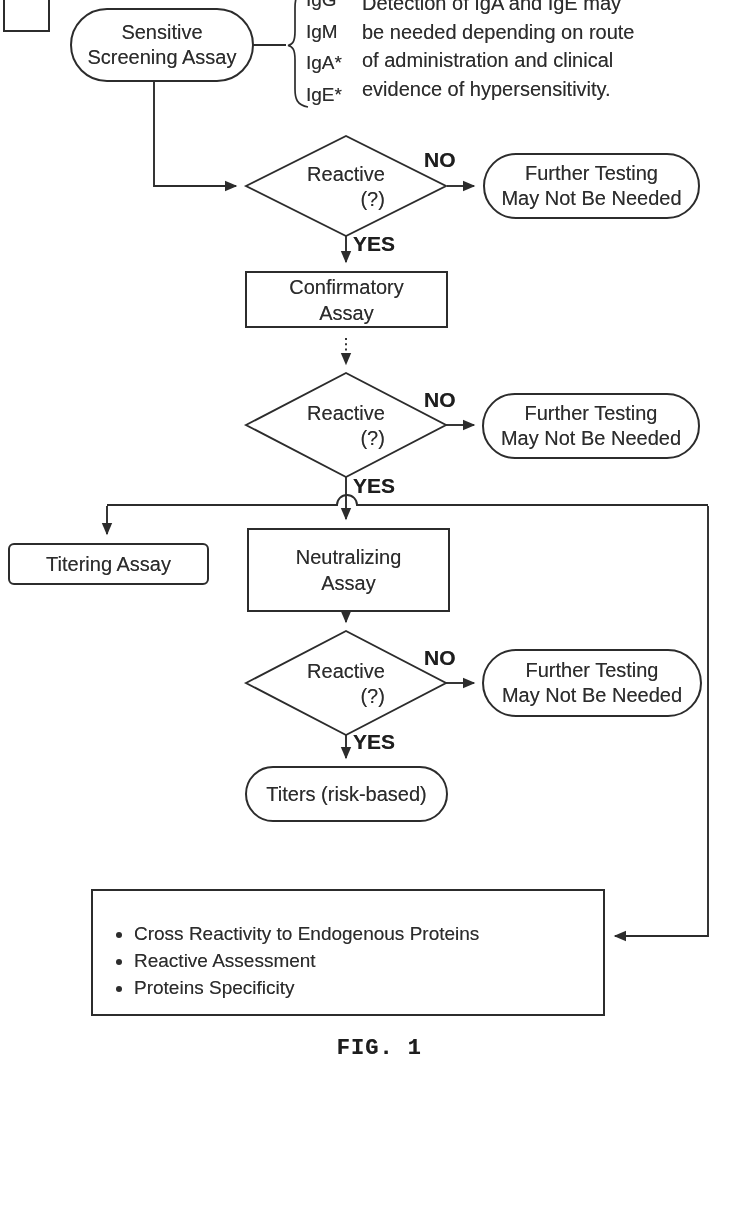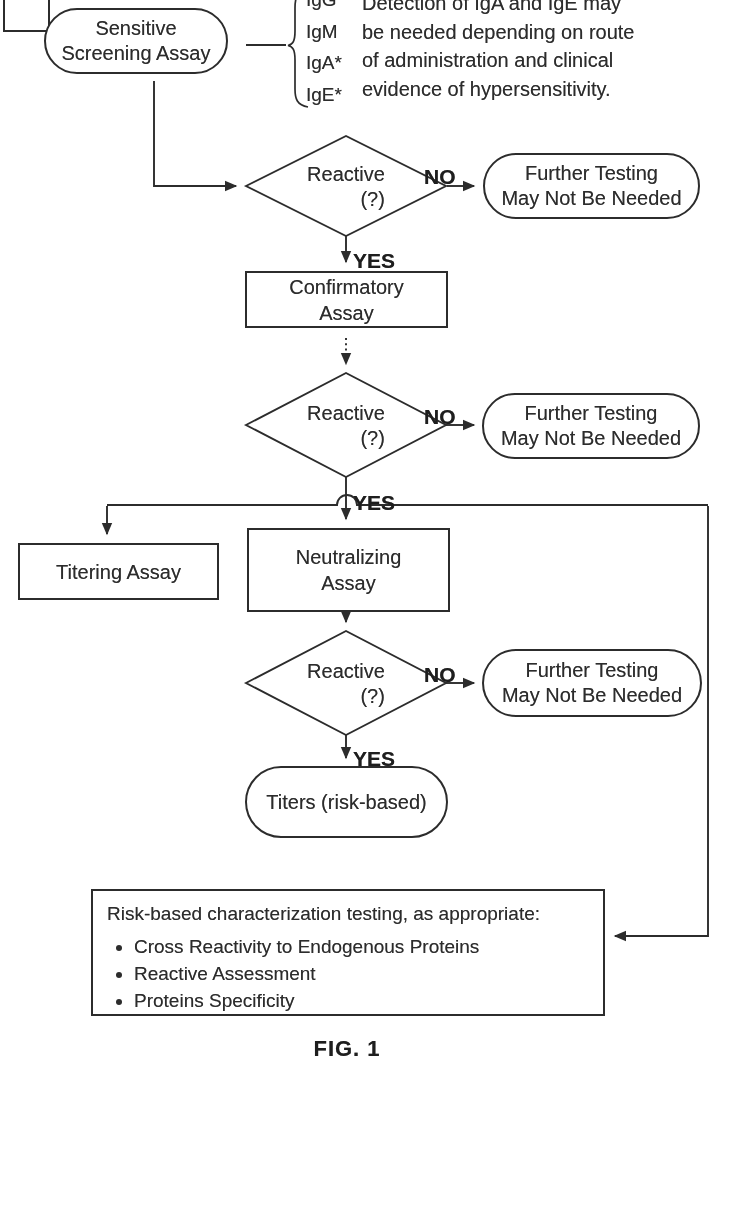--- a/index.html
+++ b/index.html
@@ -12,40 +12,41 @@
   svg.wires{position:absolute;left:0;top:0;width:754px;height:1206px;}
   .node{
     position:absolute;display:flex;align-items:center;justify-content:center;
     text-align:center;white-space:pre-line;color:#2c2c2c;
     text-shadow:0 0 0.6px rgba(70,70,70,.65);
   }
   .stadium{border:2px solid #2c2c2c;border-radius:37px;background:#fff;font-size:20px;line-height:25px;}
   .rect{border:2px solid #2c2c2c;background:#fff;font-size:20px;line-height:26px;}
   .diamond-text{background:transparent;font-size:20px;line-height:25px;text-align:right;}
   .flow-label{position:absolute;font-weight:bold;font-size:21px;color:#1e1e1e;
-    text-shadow:0 0 0.6px rgba(60,60,60,.7);margin-top:17px;}
+    text-shadow:0 0 0.6px rgba(60,60,60,.7);}
   .ig-list{position:absolute;left:306px;top:-16px;font-size:19px;color:#2c2c2c;
     text-shadow:0 0 0.6px rgba(70,70,70,.6);}
   .ig-list span{display:block;line-height:31.5px;}
   .note{
     position:absolute;left:362px;top:-11px;width:392px;font-size:20px;line-height:28.5px;
     white-space:pre-line;color:#2c2c2c;text-shadow:0 0 0.6px rgba(70,70,70,.6);
   }
   .risk-box{
     position:absolute;left:91px;top:889px;width:514px;height:127px;
     border:2px solid #2c2c2c;background:#fff;padding:9px 10px 0 14px;
     font-size:19px;color:#2c2c2c;text-shadow:0 0 0.6px rgba(70,70,70,.6);
   }
   .risk-box .title{line-height:27px;}
-  .risk-box ul{margin:6px 0 0 0;padding-left:27px;list-style:disc;}
+  .risk-box ul{margin:20px 0 0 0;padding-left:27px;list-style:disc;}
   .risk-box li{line-height:27px;}
   .caption{
-    position:absolute;left:272px;top:1036px;width:150px;text-align:center;
+    position:absolute;left:272px;top:1036px;width:150px;text-align:right;
     font-weight:bold;font-size:22px;letter-spacing:1px;color:#1e1e1e;
     text-shadow:0 0 0.6px rgba(60,60,60,.7);
+    font-family:Liberation Mono, monospace;
   }
   .partial-box{position:absolute;left:3px;top:-14px;width:47px;height:46px;border:2px solid #2c2c2c;background:#fff;}
 </style>
 </head>
 <body>
 
 <div class="page">
 
   <svg class="wires" viewBox="0 0 754 1206">
     <defs>
@@ -69,21 +70,21 @@
       <path d="M446,683 H474" marker-end="url(#ah)"></path>
       <path d="M346,735 V758" marker-end="url(#ah)"></path>
       <polygon fill="#fff" points="246,186 346,136 446,186 346,236"></polygon>
       <polygon fill="#fff" points="246,425 346,373 446,425 346,477"></polygon>
       <polygon fill="#fff" points="246,683 346,631 446,683 346,735"></polygon>
     </g>
   </svg>
 
   <div class="partial-box"></div>
 
-  <div class="node stadium" style="left:44px;top:8px;width:184px;height:66px;">Sensitive
+  <div class="node stadium" style="left:70px;top:8px;width:184px;height:74px;">Sensitive
 Screening Assay</div>
 
   <div class="ig-list">
     <span>IgG</span>
     <span>IgM</span>
     <span>IgA*</span>
     <span>IgE*</span>
   </div>
 
   <div class="note">Detection of IgA and IgE may
@@ -101,35 +102,34 @@
   <div class="node rect" style="left:245px;top:271px;width:203px;height:57px;">Confirmatory
 Assay</div>
 
   <div class="node diamond-text" style="left:276px;top:393px;width:140px;height:66px;">Reactive
 (?)</div>
   <div class="flow-label" style="left:424px;top:388px;">NO</div>
   <div class="flow-label" style="left:353px;top:474px;">YES</div>
   <div class="node stadium" style="left:482px;top:393px;width:218px;height:66px;border-radius:33px;">Further Testing
 May Not Be Needed</div>
 
-  <div class="node rect" style="left:18px;top:543px;width:201px;height:57px;">Titering Assay</div>
+  <div class="node rect" style="left:8px;top:543px;width:201px;height:42px;border-radius:6px;">Titering Assay</div>
   <div class="node rect" style="left:247px;top:528px;width:203px;height:84px;">Neutralizing
 Assay</div>
 
   <div class="node diamond-text" style="left:276px;top:651px;width:140px;height:66px;">Reactive
 (?)</div>
   <div class="flow-label" style="left:424px;top:646px;">NO</div>
   <div class="flow-label" style="left:353px;top:730px;">YES</div>
   <div class="node stadium" style="left:482px;top:649px;width:220px;height:68px;border-radius:34px;">Further Testing
 May Not Be Needed</div>
 
-  <div class="node stadium" style="left:245px;top:766px;width:203px;height:72px;border-radius:36px;">Titers (risk-based)</div>
+  <div class="node stadium" style="left:245px;top:766px;width:203px;height:56px;border-radius:36px;">Titers (risk-based)</div>
 
   <div class="risk-box">
-    <div class="title">Risk-based characterization testing, as appropriate:</div>
     <ul>
       <li>Cross Reactivity to Endogenous Proteins</li>
       <li>Reactive Assessment</li>
       <li>Proteins Specificity</li>
     </ul>
   </div>
 
   <div class="caption">FIG. 1</div>
 
 </div>

